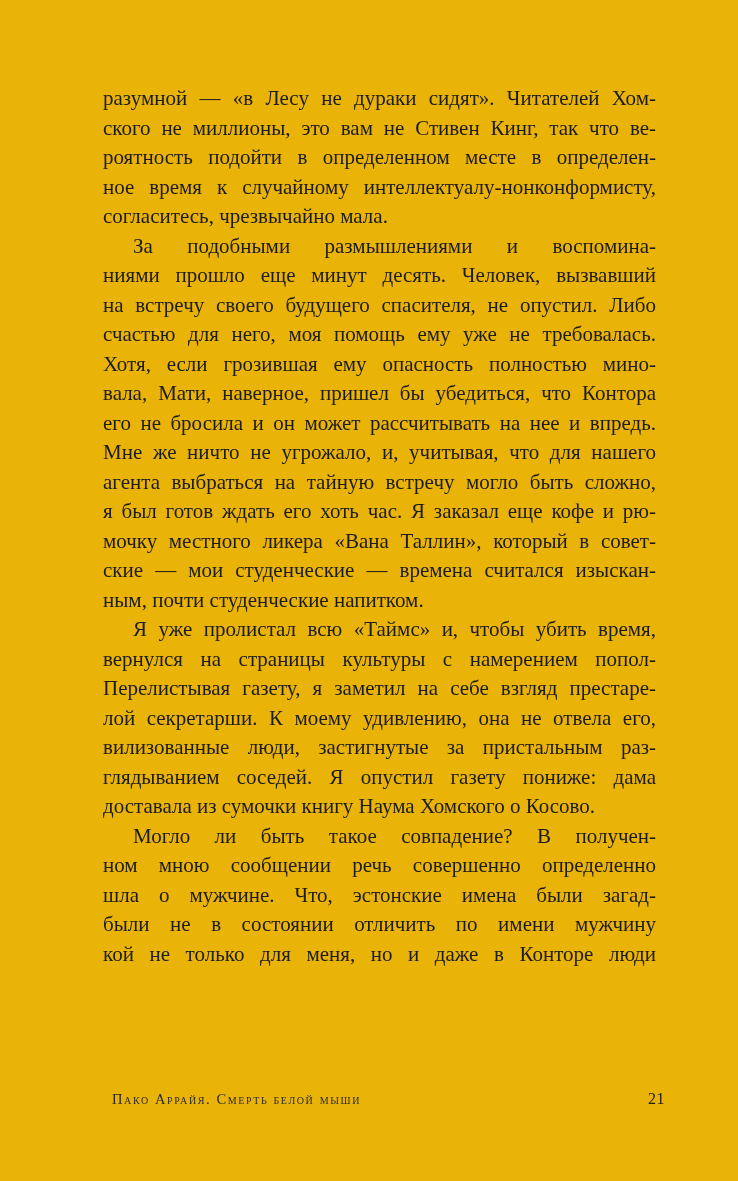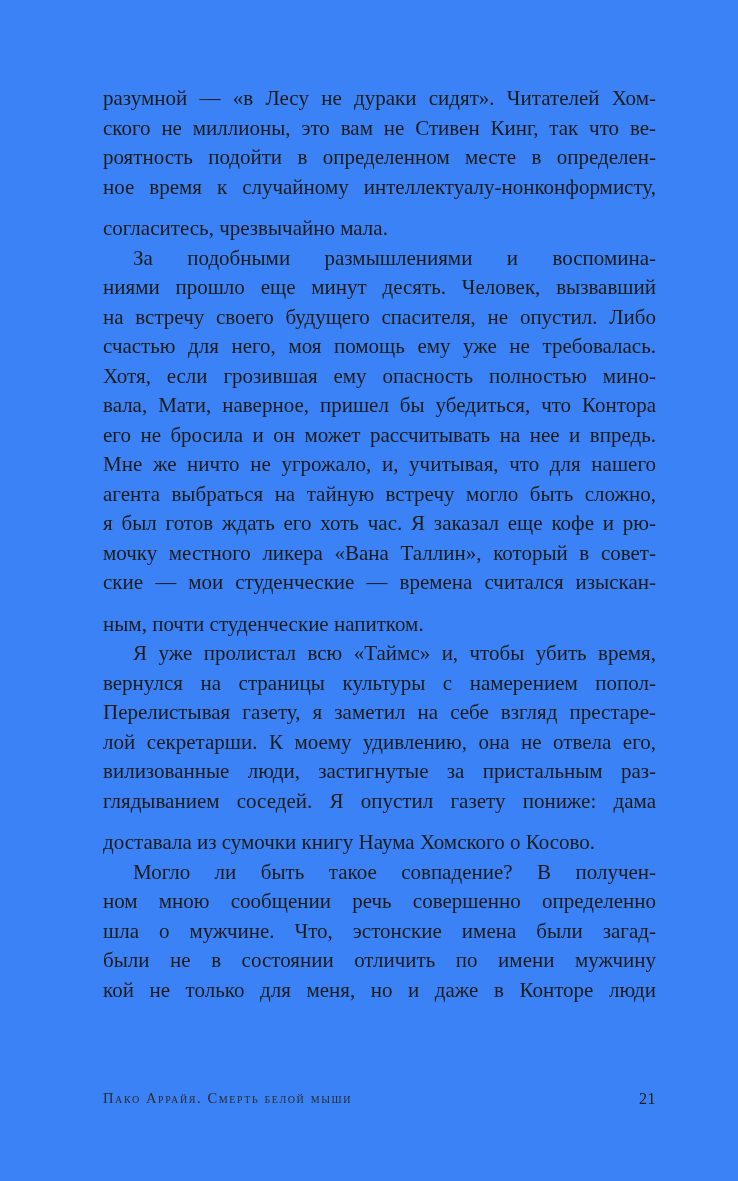--- a/index.html
+++ b/index.html
@@ -9,51 +9,50 @@
     background: #ffffff;
     overflow: hidden;
   }
   body {
     position: relative;
     font-family: "Liberation Serif", "DejaVu Serif", serif;
   }
   .page {
     position: absolute;
     inset: 0;
-    background: #3b82f6;
+    background: #eab308;
   }
   .text-block {
     position: absolute;
     left: 103px;
     top: 84px;
     width: 553px;
     color: #1c1c1a;
     font-size: 21px;
     line-height: 29.5px;
   }
   .line {
     text-align: justify;
     text-align-last: justify;
     white-space: normal;
   }
   .line.para-end {
     text-align-last: left;
-    margin-top: 12px;
   }
   .line.indent {
     text-indent: 30px;
   }
   .page-footer {
     position: absolute;
-    left: 103px;
+    left: 112px;
     top: 1090px;
     width: 553px;
     display: flex;
     justify-content: space-between;
-    align-items: flex-start;
+    align-items: center;
     gap: 19px;
   }
   .running-title {
     font-variant: small-caps;
     letter-spacing: 1.6px;
     font-size: 14.5px;
     color: #2a2a28;
   }
   .page-number {
     font-weight: normal;

